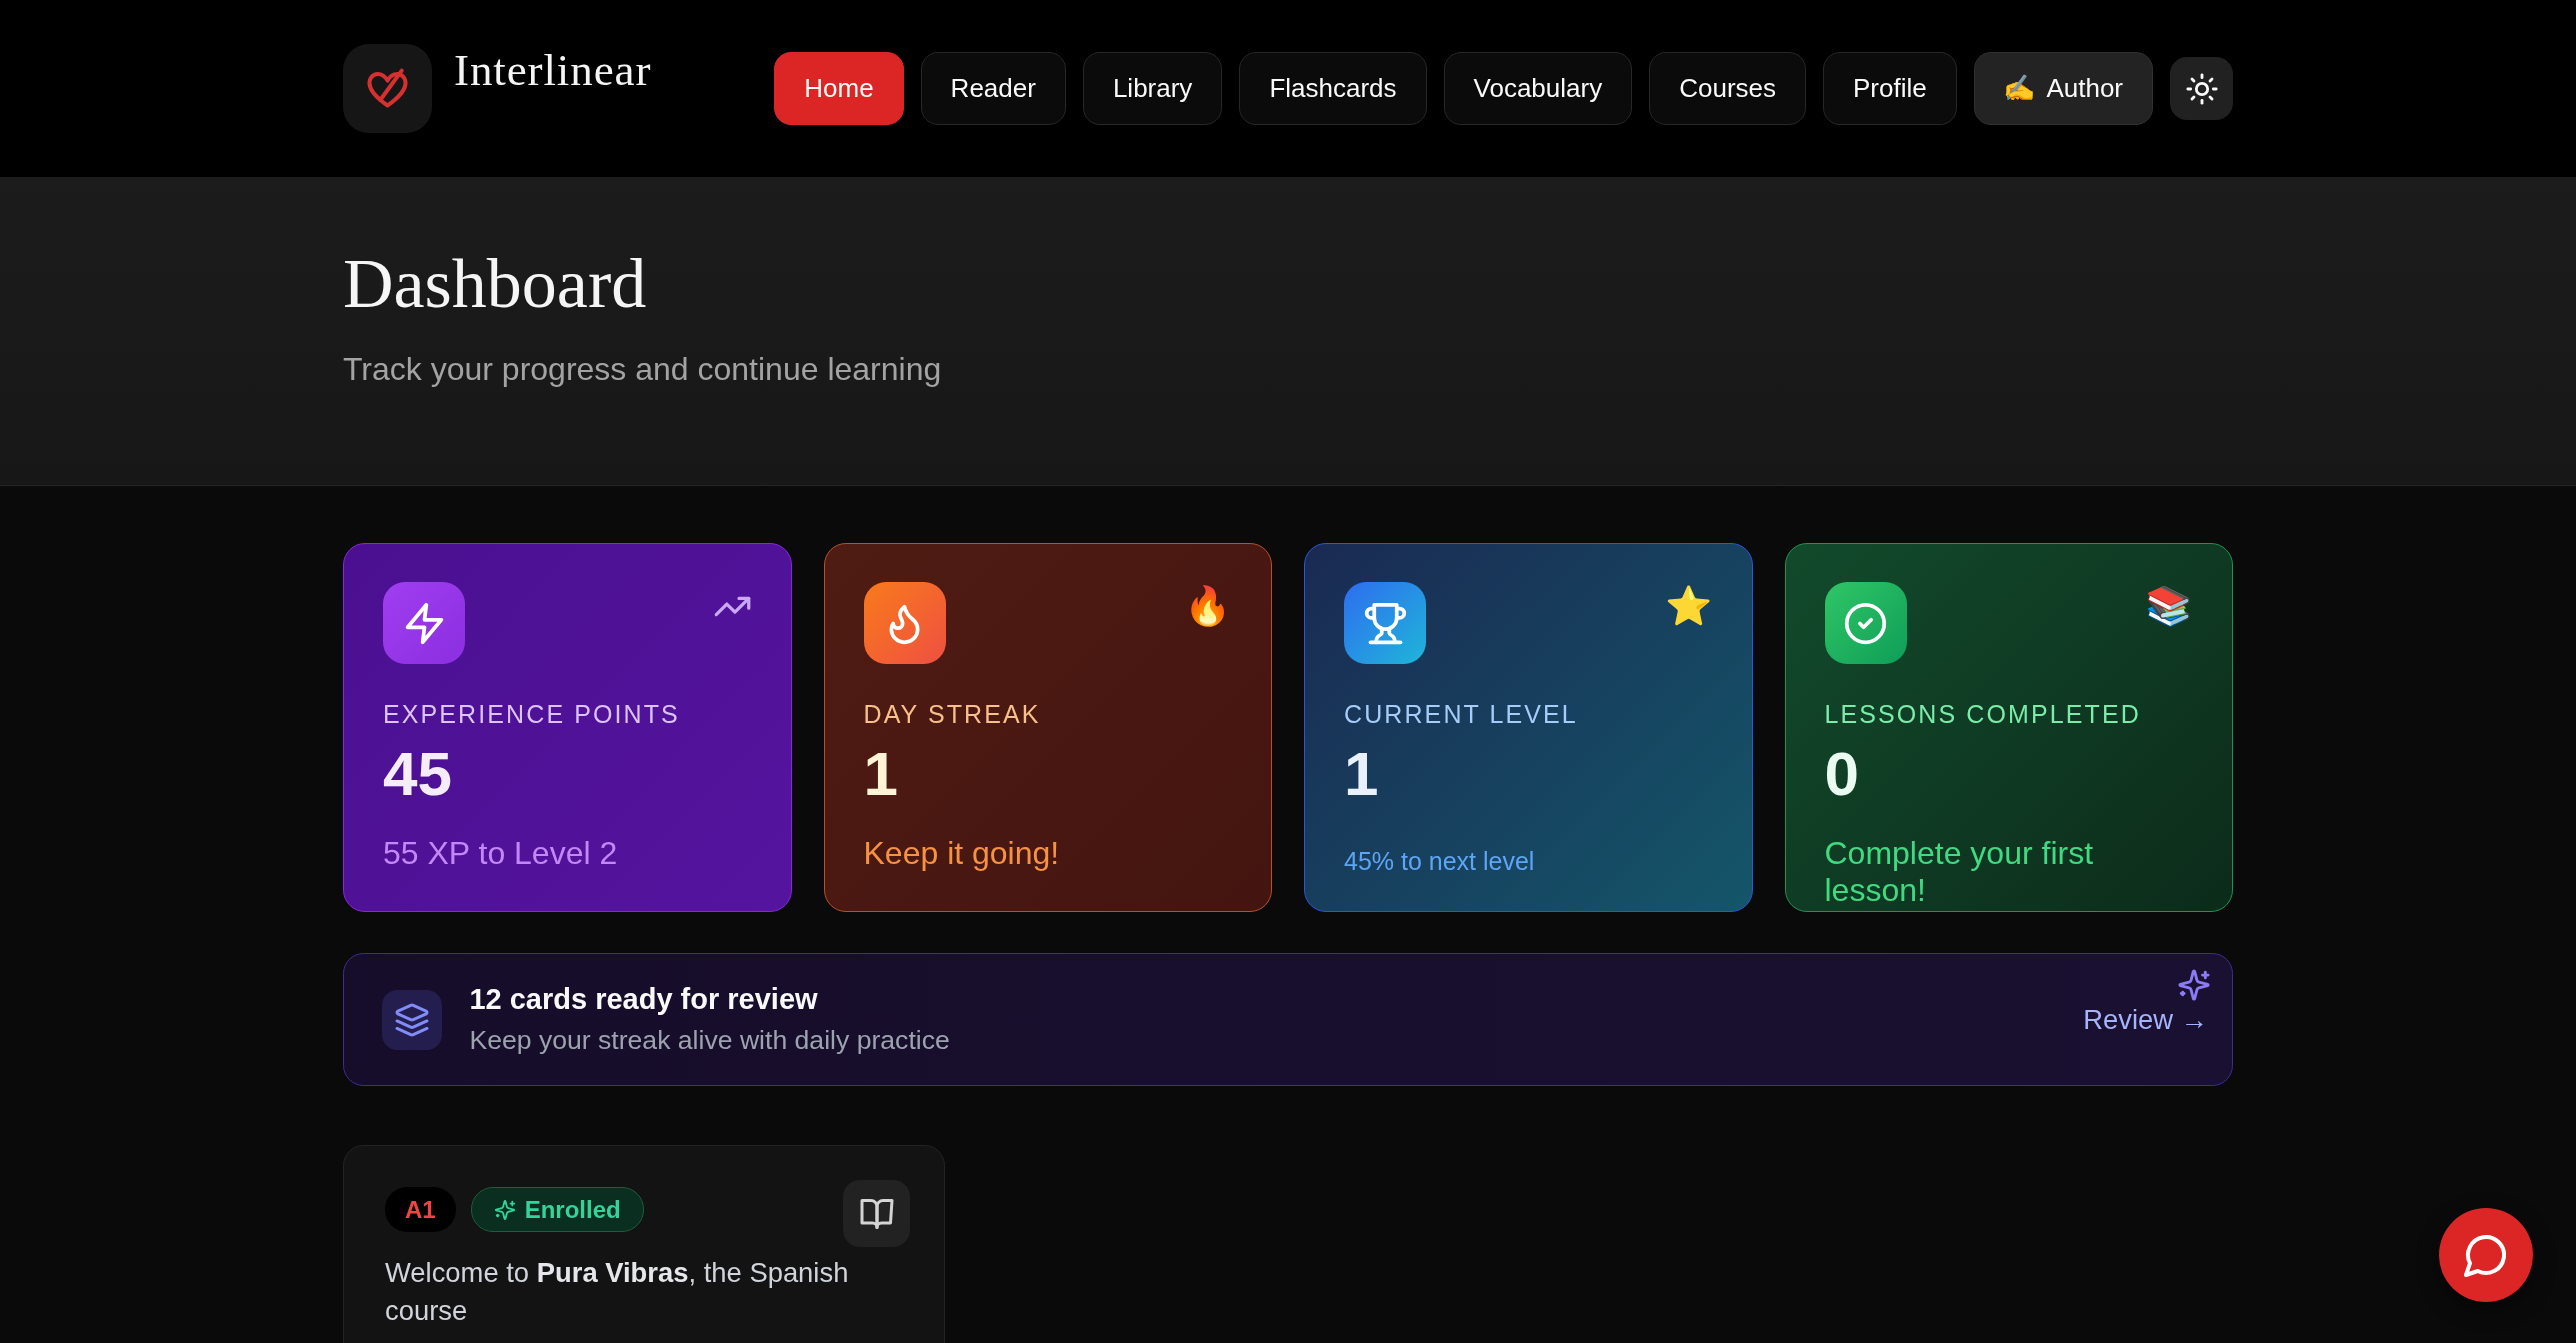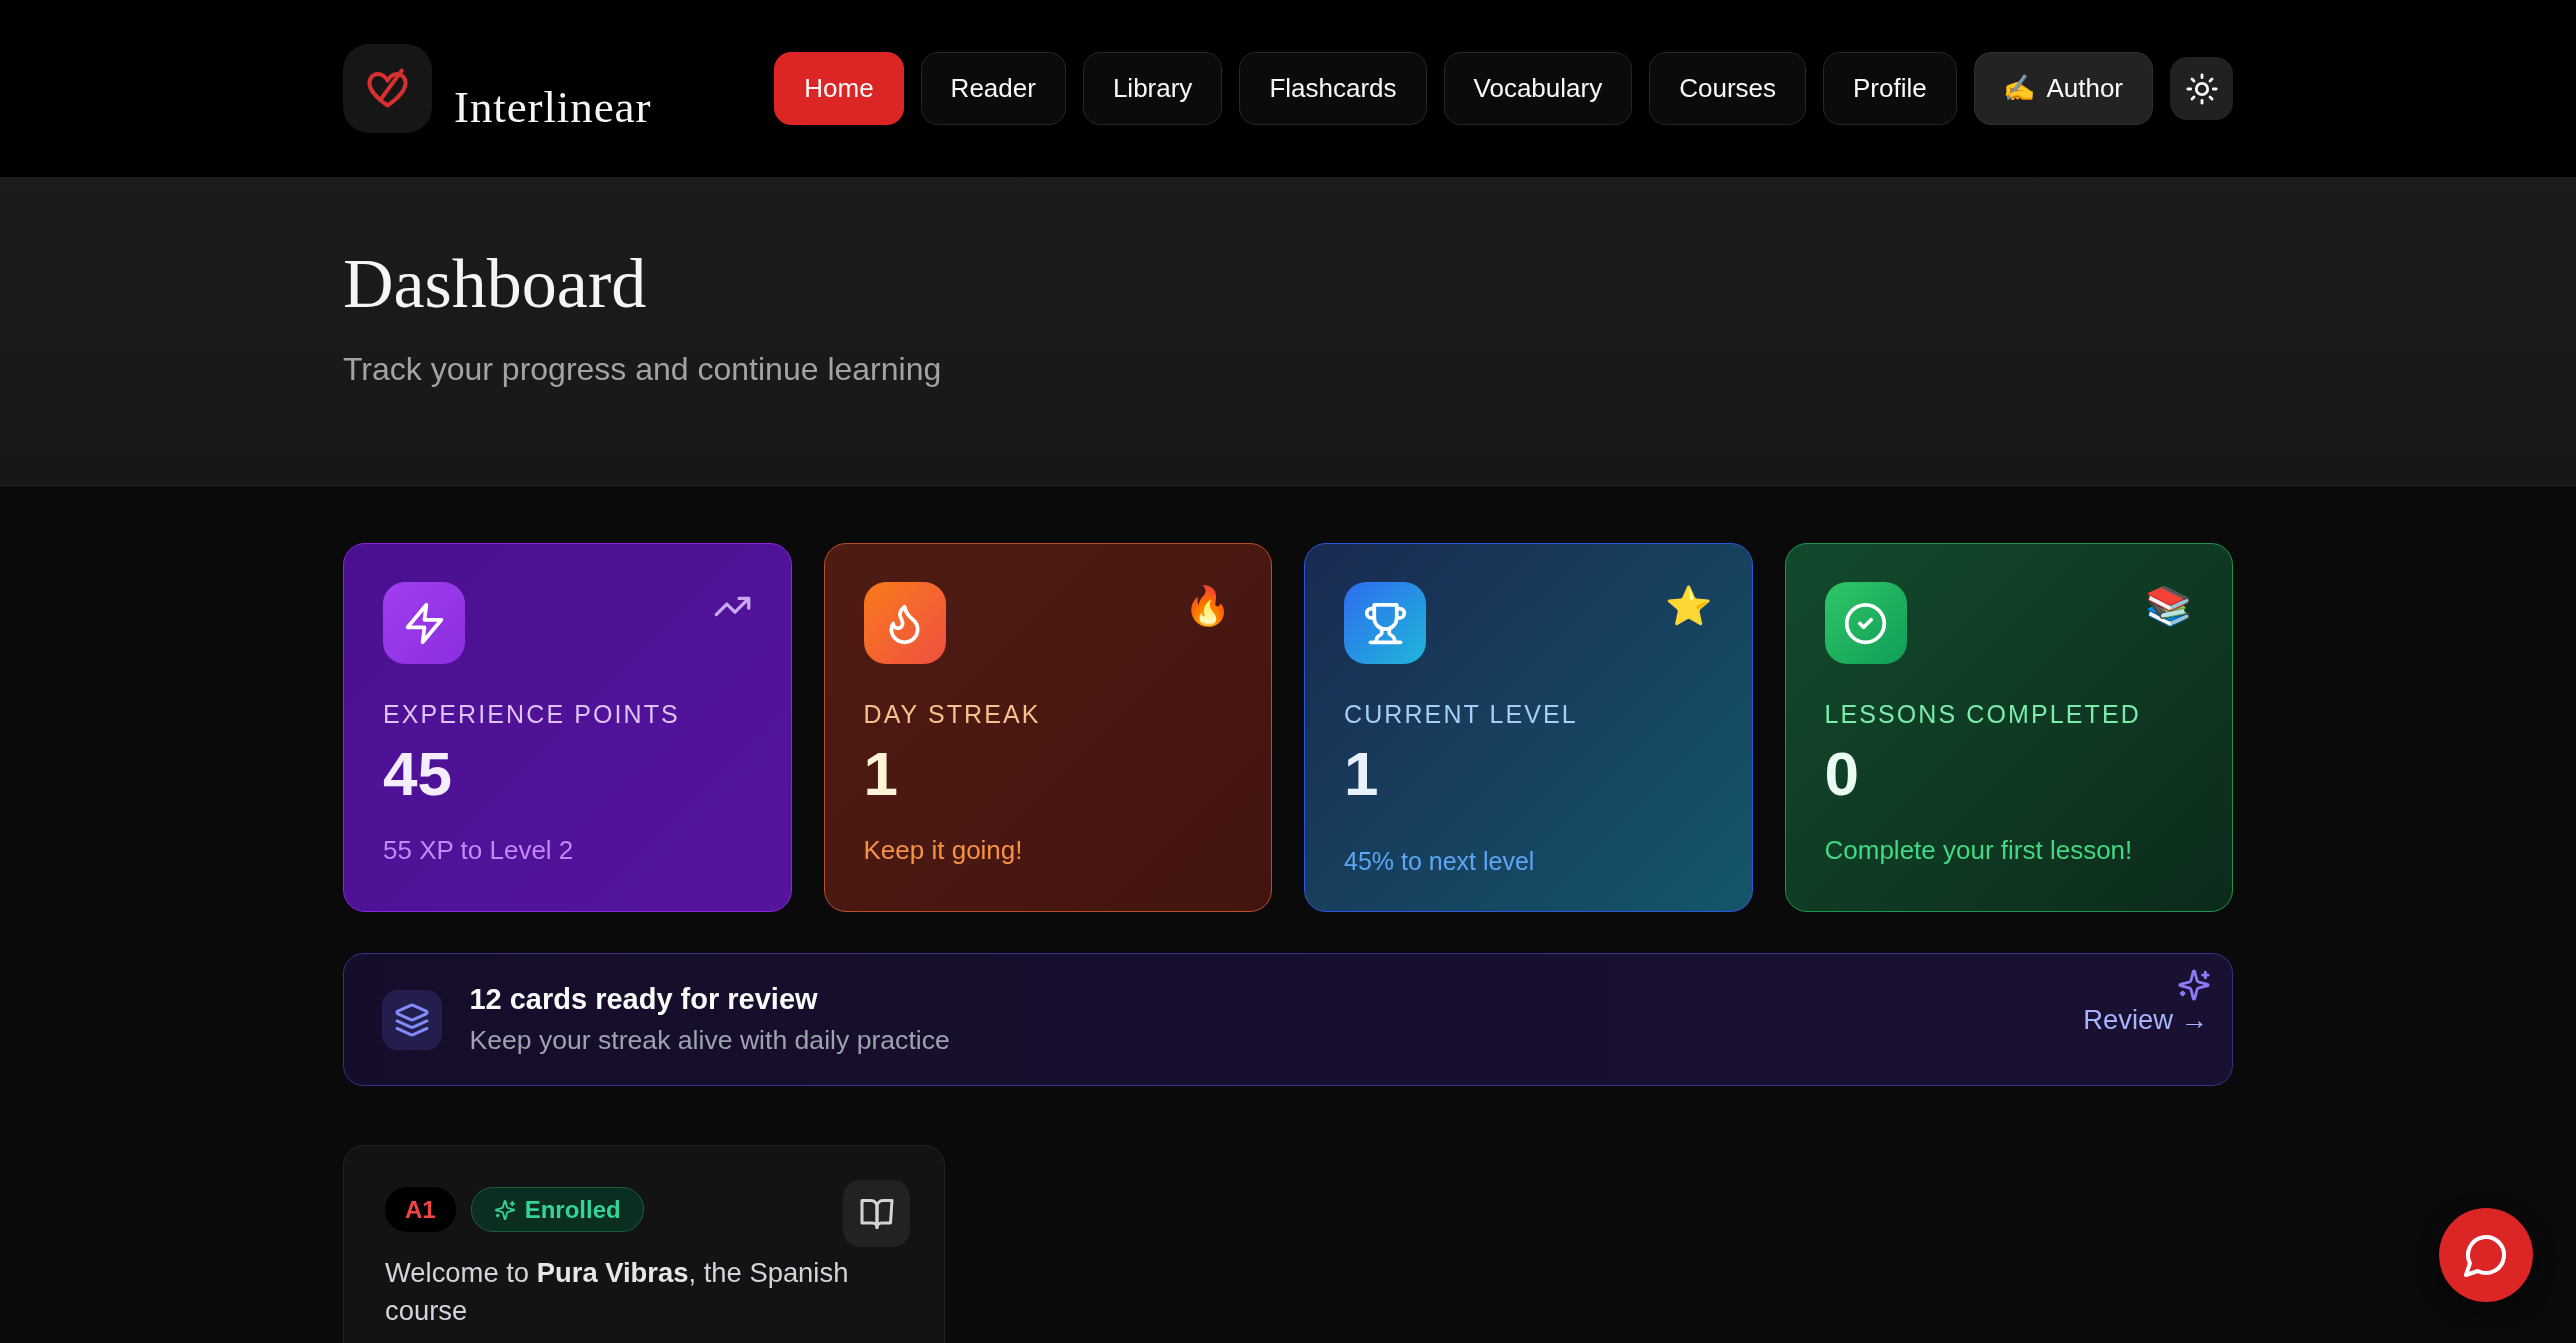--- a/index.html
+++ b/index.html
@@ -3,21 +3,21 @@
 <meta charset="utf-8">
 <style>
   * { margin:0; padding:0; box-sizing:border-box; }
   html,body { width:2576px; height:1344px; overflow:hidden; }
   body { background:#0a0a0a; font-family:"Liberation Sans", sans-serif; color:#fff; position:relative; }
   .container { width:1890px; margin:0 auto; }
 
   
   .topbar { height:177px; background:#000; display:flex; align-items:center; }
   .topbar .container { display:flex; align-items:center; }
-  .brand { display:flex; align-items:flex-end; gap:22px; }
+  .brand { display:flex; align-items:flex-start; gap:22px; }
   .logo-box { width:89px; height:89px; border-radius:26px; background:#161616; display:flex; align-items:center; justify-content:center; }
   .brand-title { font-family:"Liberation Serif", serif; font-size:45px; font-weight:400; color:#f5f5f5; letter-spacing:0.9px; }
   .nav { margin-left:auto; display:flex; align-items:center; gap:17px; }
   .nav-btn { height:73px; padding:0 29px; border-radius:17px; background:#0b0b0b; border:1.7px solid #272727;
              color:#fafafa; font-size:26px; display:flex; align-items:center; gap:10.3px; cursor:pointer; white-space:nowrap; }
   .nav-btn.active { background:#dc2626; border-color:#dc2626; }
   .nav-btn.author { background:#232323; border-color:#303030; }
   .icon-btn { width:63px; height:63px; border-radius:17px; background:#212121; border:none; display:flex; align-items:center; justify-content:center; cursor:pointer; }
 
   
@@ -30,21 +30,21 @@
   .stats-grid { display:grid; grid-template-columns:repeat(4,1fr); gap:32px; margin-top:57px; }
   .stat-card { height:369px; border-radius:22px; padding:38px 39px; position:relative;
                background:linear-gradient(135deg,var(--bg-from),var(--bg-to));
                border:1.7px solid var(--border); display:flex; flex-direction:column; }
   .stat-top { display:flex; justify-content:space-between; align-items:flex-start; }
   .stat-icon-box { width:82px; height:82px; border-radius:22px; display:flex; align-items:center; justify-content:center;
                    background:linear-gradient(135deg,var(--icon-from),var(--icon-to)); }
   .stat-corner { font-size:38px; line-height:1; margin-top:5.1px; color:var(--corner); }
   .stat-label { margin-top:36px; font-size:25px; letter-spacing:2.1px; color:var(--label); }
   .stat-value { margin-top:8.6px; font-size:62px; font-weight:700; color:var(--value); }
-  .stat-sub { margin-top:26px; font-size:26px; color:var(--sub); }
+  .stat-sub { margin-top:26px; font-size:32px; color:var(--sub); }
   .progress-track { margin-top:26px; height:13.7px; border-radius:7.7px; background:var(--track); overflow:hidden; }
   .progress-fill { height:100%; border-radius:7.7px; background:linear-gradient(90deg,var(--fill-from),var(--fill-to)); }
   .progress-caption { margin-top:12px; font-size:25px; color:var(--sub); }
 
   
   .review-banner { margin-top:41px; height:133px; border-radius:20.6px; position:relative;
                    background:linear-gradient(90deg,#160d2a 0%,#1a1031 100%); border:1.7px solid #3d2f8c;
                    display:flex; align-items:center; padding:0 38px; }
   .review-icon-box { width:60px; height:60px; border-radius:15.4px; background:#241e4e; display:flex; align-items:center; justify-content:center; }
   .review-texts { margin-left:27.4px; }

